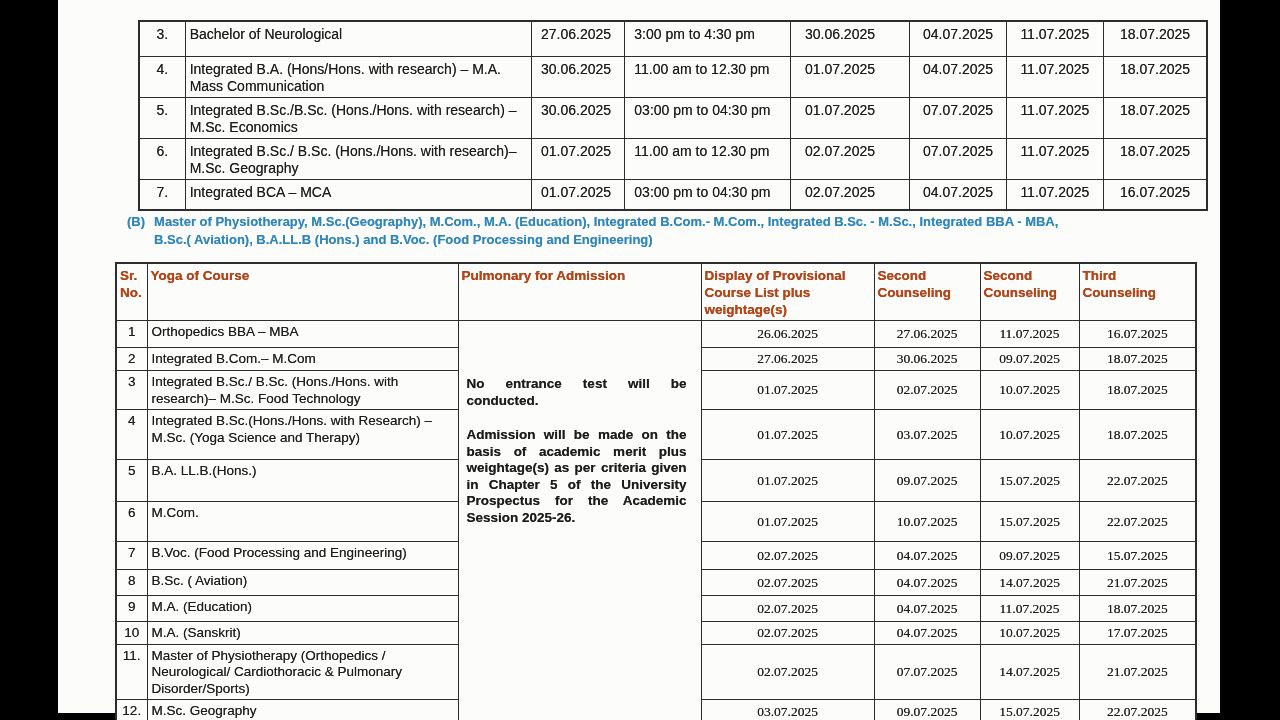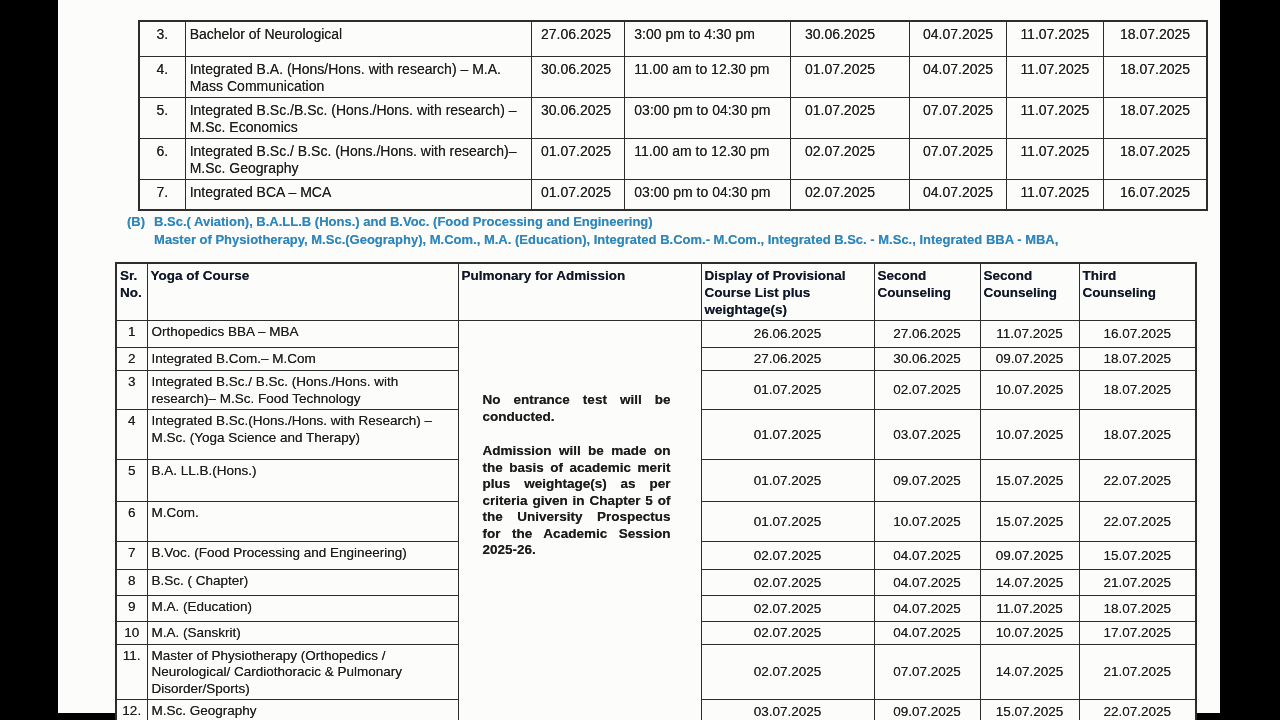--- a/index.html
+++ b/index.html
@@ -37,21 +37,21 @@
   #headingB{
     position:absolute;left:69px;top:213px;width:1085px;
     display:flex;gap:9px;color:#2e86ba;font-weight:bold;
     font-size:13px;line-height:17.5px;text-shadow:0 0 .5px #7ab0d2;
   }
   #headingB .hline{white-space:nowrap;}
 
   
   #tableB{position:absolute;left:57px;top:262px;width:1080px;border:2px solid #2d2d2d;}
   #tableB th{
-    font-size:13.5px;line-height:17px;font-weight:bold;color:#0f172a;
+    font-size:13.5px;line-height:17px;font-weight:bold;color:#c2410c;
     vertical-align:top;text-align:left;padding:3px 3px 2px 3px;text-shadow:0 0 .5px #555;
   }
   #tableB thead tr{height:53px;}
   #tableB td{
     font-size:13.5px;line-height:16.5px;color:#1c1c1c;
     padding:3px 4px 2px 4px;text-shadow:0 0 .5px #555;
   }
   col.b-sr{width:31px}col.b-name{width:311px}col.b-crit{width:243px}col.b-merit{width:173px}
   col.b-c1{width:106px}col.b-c2{width:99px}col.b-c3{width:117px}
   #tableB tbody tr:nth-child(1){height:27px}
@@ -62,29 +62,29 @@
   #tableB tbody tr:nth-child(6){height:40px}
   #tableB tbody tr:nth-child(7){height:28px}
   #tableB tbody tr:nth-child(8){height:26px}
   #tableB tbody tr:nth-child(9){height:26px}
   #tableB tbody tr:nth-child(10){height:22px}
   #tableB tbody tr:nth-child(11){height:52px}
   #tableB tbody tr:nth-child(12){height:24px}
 
   .ctr{text-align:center;}
   .vtop{vertical-align:top;}
-  .vmid{vertical-align:middle;}
+  .vmid{vertical-align:middle;font-family:Liberation Serif, serif;}
   .leftpad8{text-align:left;padding-left:9px!important;}
   .leftpad14{text-align:left;padding-left:14px!important;}
 
   .b-crit-cell{
     vertical-align:top;text-align:justify;font-weight:bold;color:#141414;
     padding:55px 14px 4px 8px!important;font-size:13.5px;line-height:18px;
   }
-  .b-crit-cell p{margin:16px;}
+  .b-crit-cell p{margin:0;}
   .b-crit-cell p:first-child{margin-bottom:18px;}
 </style>
 </head>
 <body>
 
 <div class="bar" id="bar-left"></div>
 <div class="bar" id="bar-right"></div>
 <div class="bar" id="bar-bottom"></div>
 
 <div class="page">
@@ -150,22 +150,22 @@
           <td class="ctr">04.07.2025</td>
           <td class="ctr">11.07.2025</td>
           <td class="ctr">16.07.2025</td>
         </tr>
       </tbody>
   </table>
 
   <div id="headingB">
     <div class="hlabel">(B)</div>
     <div>
+      <div class="hline">Master of Physiotherapy, M.Sc.(Geography), M.Com., M.A. (Education), Integrated B.Com.- M.Com., Integrated B.Sc. - M.Sc., Integrated BBA - MBA,</div>
       <div class="hline">B.Sc.( Aviation),  B.A.LL.B (Hons.) and B.Voc. (Food Processing and Engineering)</div>
-      <div class="hline">Master of Physiotherapy, M.Sc.(Geography), M.Com., M.A. (Education), Integrated B.Com.- M.Com., Integrated B.Sc. - M.Sc., Integrated BBA - MBA,</div>
     </div>
   </div>
 
   <table id="tableB">
     <colgroup>
       <col class="b-sr">
         <col class="b-name">
         <col class="b-crit">
         <col class="b-merit">
       <col class="b-c1">
@@ -239,21 +239,21 @@
         <tr>
           <td class="ctr vtop">7</td>
           <td class="vtop">B.Voc. (Food Processing and Engineering)</td>
           <td class="ctr vmid">02.07.2025</td>
           <td class="ctr vmid">04.07.2025</td>
           <td class="ctr vmid">09.07.2025</td>
           <td class="ctr vmid">15.07.2025</td>
         </tr>
         <tr>
           <td class="ctr vtop">8</td>
-          <td class="vtop">B.Sc. ( Chapter)</td>
+          <td class="vtop">B.Sc. ( Aviation)</td>
           <td class="ctr vmid">02.07.2025</td>
           <td class="ctr vmid">04.07.2025</td>
           <td class="ctr vmid">14.07.2025</td>
           <td class="ctr vmid">21.07.2025</td>
         </tr>
         <tr>
           <td class="ctr vtop">9</td>
           <td class="vtop">M.A. (Education)</td>
           <td class="ctr vmid">02.07.2025</td>
           <td class="ctr vmid">04.07.2025</td>

